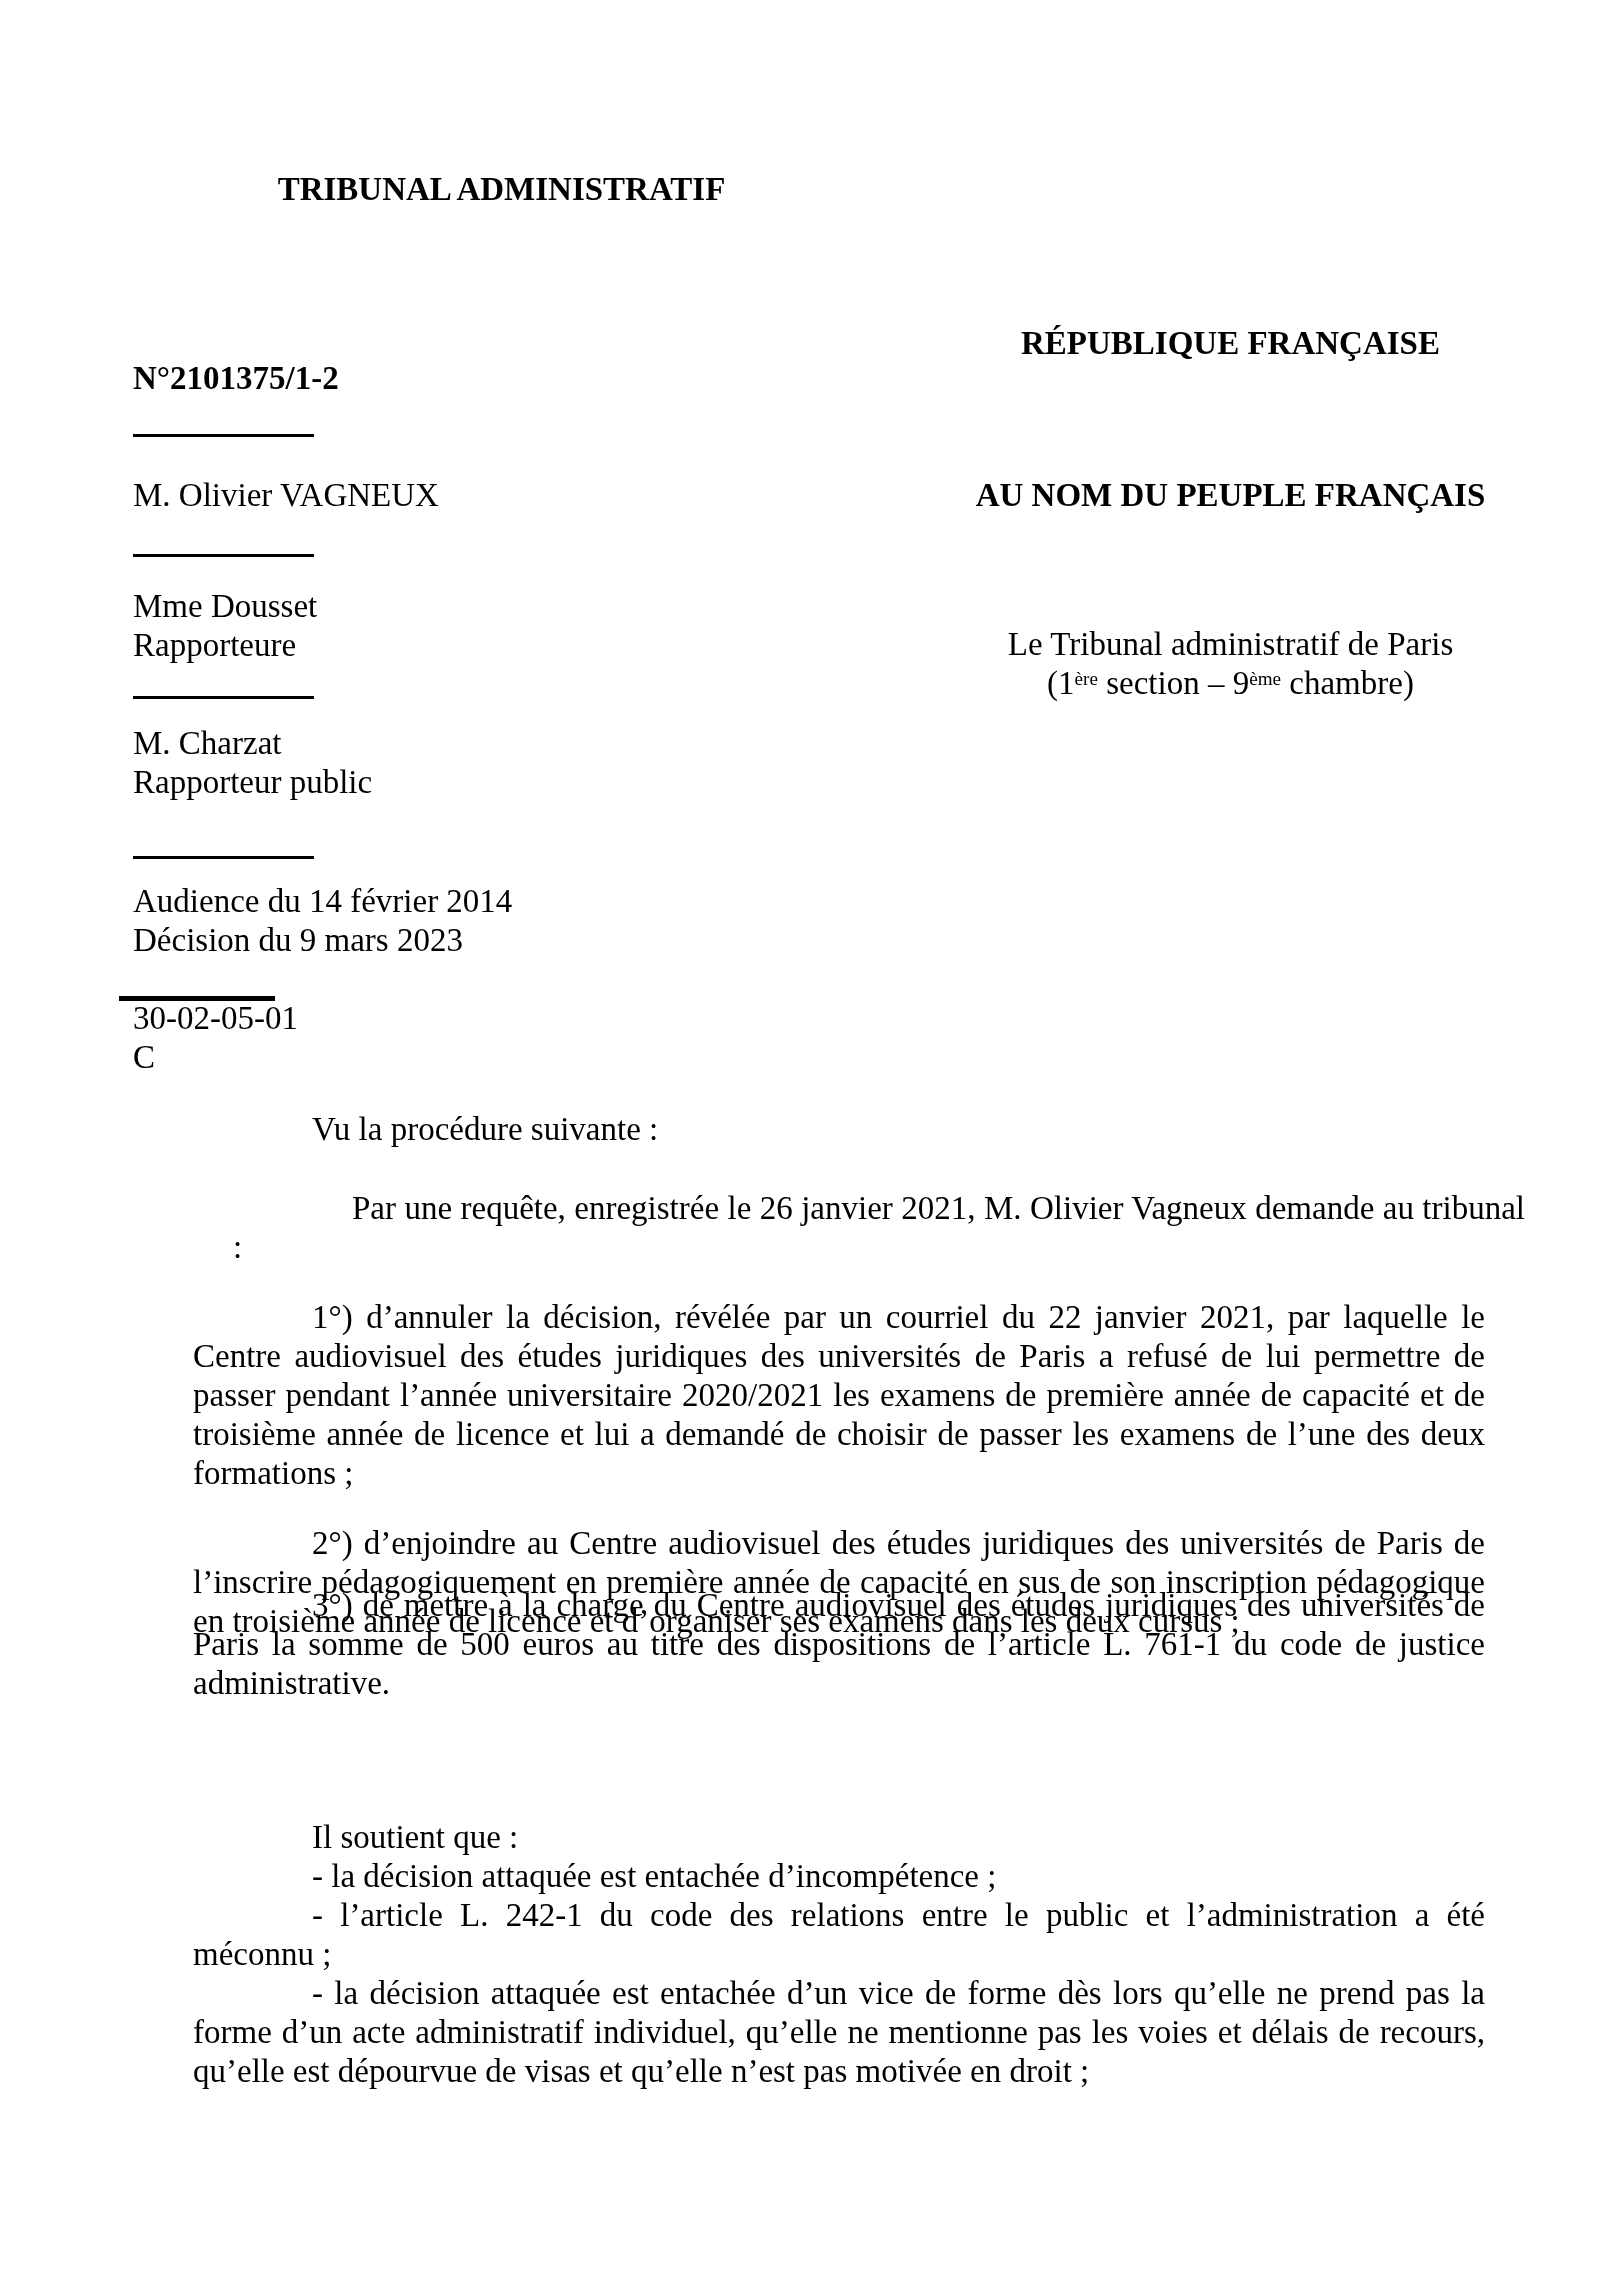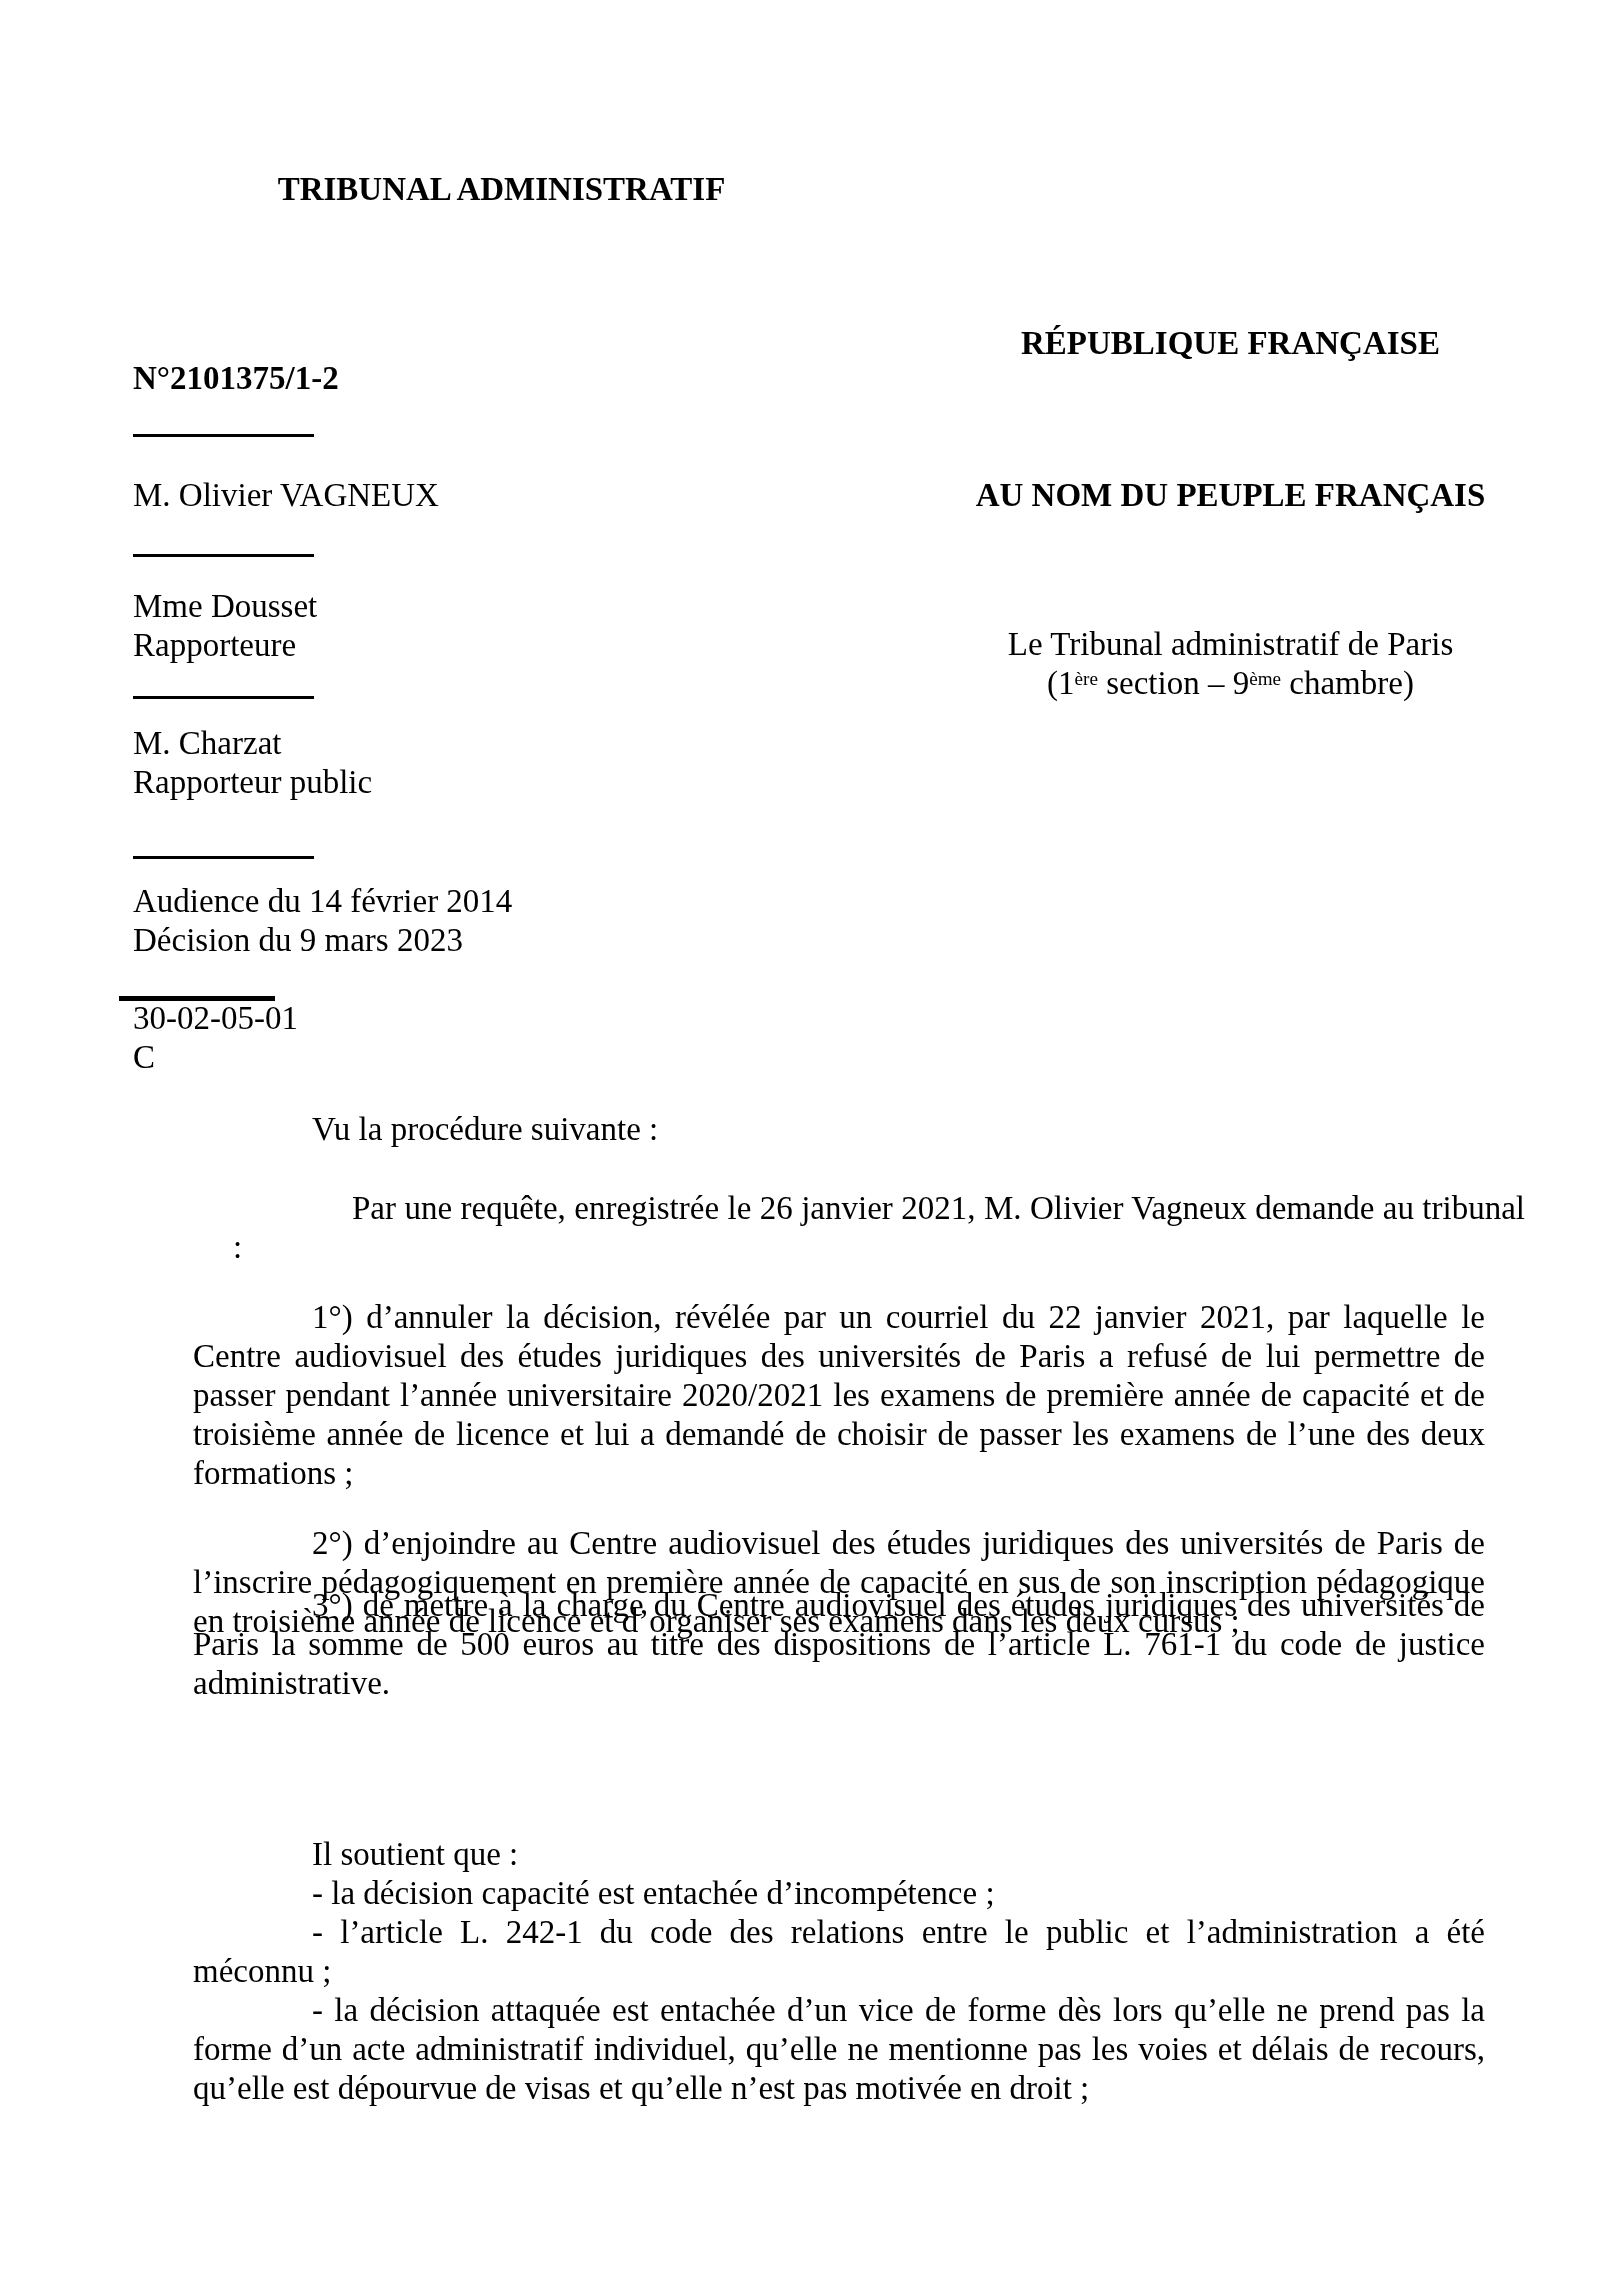--- a/index.html
+++ b/index.html
@@ -56,21 +56,21 @@
     left: 193px;
     width: 1292px;
     text-align: justify;
   }
   .bodyblock p { margin: 0; text-indent: 119px; }
   .b-intro   { top: 1110px; }
   .b-request { top: 1189px; margin-left: 40px; }
   .b-point1  { top: 1298px; }
   .b-point2  { top: 1524px; }
   .b-point3  { top: 1586px; }
-  .b-contentions { top: 1818px; margin-top: 17px; }
+  .b-contentions { top: 1818px; }
 
   .sup {
     font-size: 58%;
     vertical-align: 0.45em;
     line-height: 0;
   }
 </style>
 </head>
 <body>
 
@@ -137,19 +137,19 @@
   <div class="bodyblock b-point2">
     <p>2°) d’enjoindre au Centre audiovisuel des études juridiques des universités de Paris de l’inscrire pédagogiquement en première année de capacité en sus de son inscription pédagogique en troisième année de licence et d’organiser ses examens dans les deux cursus ;</p>
   </div>
 
   <div class="bodyblock b-point3">
     <p>3°) de mettre à la charge du Centre audiovisuel des études juridiques des universités de Paris la somme de 500 euros au titre des dispositions de l’article L. 761-1 du code de justice administrative.</p>
   </div>
 
   <div class="bodyblock b-contentions">
     <p>Il soutient que :</p>
-    <p>- la décision capacité est entachée d’incompétence ;</p>
+    <p>- la décision attaquée est entachée d’incompétence ;</p>
     <p>- l’article L. 242-1 du code des relations entre le public et l’administration a été méconnu ;</p>
     <p>- la décision attaquée est entachée d’un vice de forme dès lors qu’elle ne prend pas la forme d’un acte administratif individuel, qu’elle ne mentionne pas les voies et délais de recours, qu’elle est dépourvue de visas et qu’elle n’est pas motivée en droit ;</p>
   </div>
 
 </div>
 
 
 </body></html>

